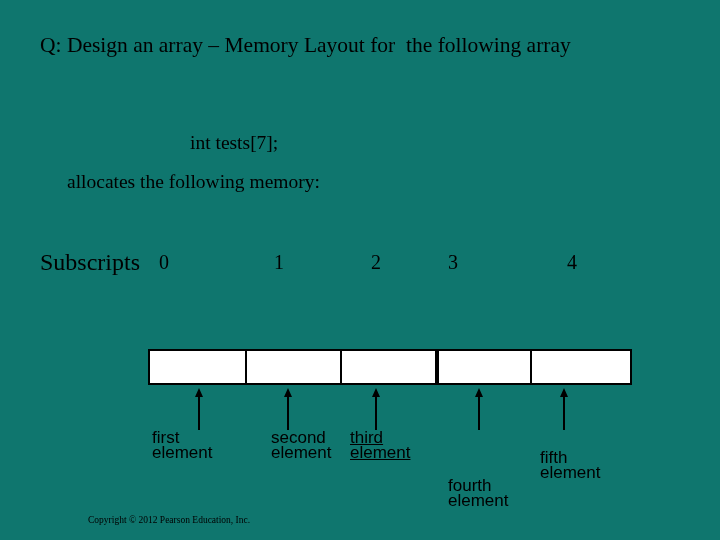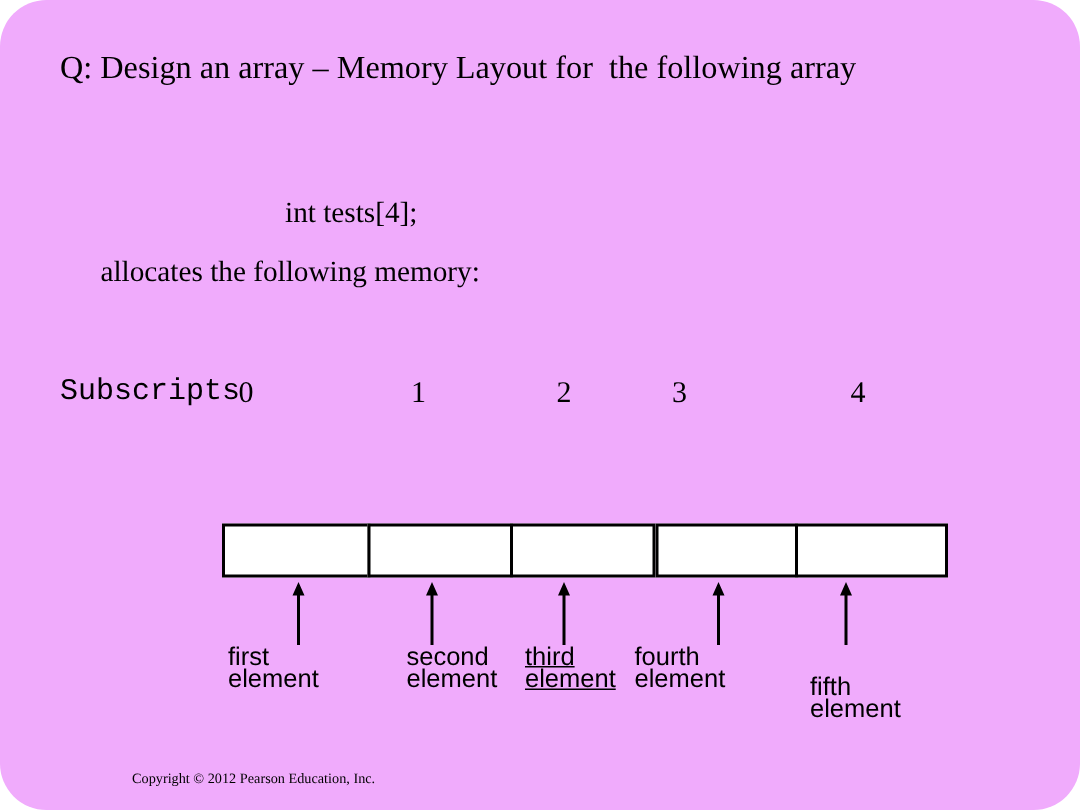--- a/index.html
+++ b/index.html
@@ -4,25 +4,24 @@
 <style>
   html, body {
     margin: 0;
     padding: 0;
     background: #ffffff;
   }
   #slide {
     position: relative;
     width: 720px;
     height: 540px;
-    background: #f0abfc;
+    background: #0f766e;
     overflow: hidden;
     font-family: "Liberation Serif", "DejaVu Serif", serif;
     color: #000000;
-    border-radius: 31px;
   }
 
   
   .title {
     position: absolute;
     left: 40px;
     top: 32px;
     width: 650px;
     font-family: "Liberation Serif", "DejaVu Serif", serif;
     font-size: 21.5px;
@@ -50,22 +49,22 @@
     line-height: 24px;
     color: #000000;
     text-align: center;
   }
 
   
   .subscripts-label {
     position: absolute;
     left: 40px;
     top: 250px;
-    font-family: Liberation Mono, monospace;
-    font-size: 20px;
+    font-family: Liberation Serif, serif;
+    font-size: 24px;
     line-height: 24px;
     color: #000000;
     text-align: center;
   }
   .subscript-num {
     position: absolute;
     top: 250px;
     font-family: "Liberation Serif", "DejaVu Serif", serif;
     font-size: 20px;
     line-height: 24px;
@@ -120,42 +119,42 @@
     top: 430px;
     font-family: "Liberation Sans", "DejaVu Sans", sans-serif;
     font-size: 17px;
     line-height: 15px;
     color: #000000;
     white-space: pre;
   }
   .lbl-0 { left: 152px; }
   .lbl-1 { left: 253px; margin-left: 18px; }
   .lbl-2 { left: 350px; text-decoration: underline; }
-  .lbl-3 { left: 423px; }
+  .lbl-3 { left: 448px; margin-top: 48px; }
   .lbl-4 { left: 540px; margin-top: 20px; }
 
   
   .footer {
     position: absolute;
     left: 88px;
     top: 514px;
     font-family: "Liberation Serif", "DejaVu Serif", serif;
     font-size: 9.5px;
     line-height: 12px;
     color: #000000;
   }
 </style>
 </head>
 <body>
 
 <div id="slide">
 
   <div class="title">Q: Design an array – Memory Layout for  the following array</div>
 
-  <div class="code-line">int tests[4];</div>
+  <div class="code-line">int tests[7];</div>
 
   <div class="alloc-line">allocates the following memory:</div>
 
   <div class="subscripts-label">Subscripts</div>
 
   <div class="subscript-num sub-0">0</div>
   <div class="subscript-num sub-1">1</div>
   <div class="subscript-num sub-2">2</div>
   <div class="subscript-num sub-3">3</div>
   <div class="subscript-num sub-4">4</div>

